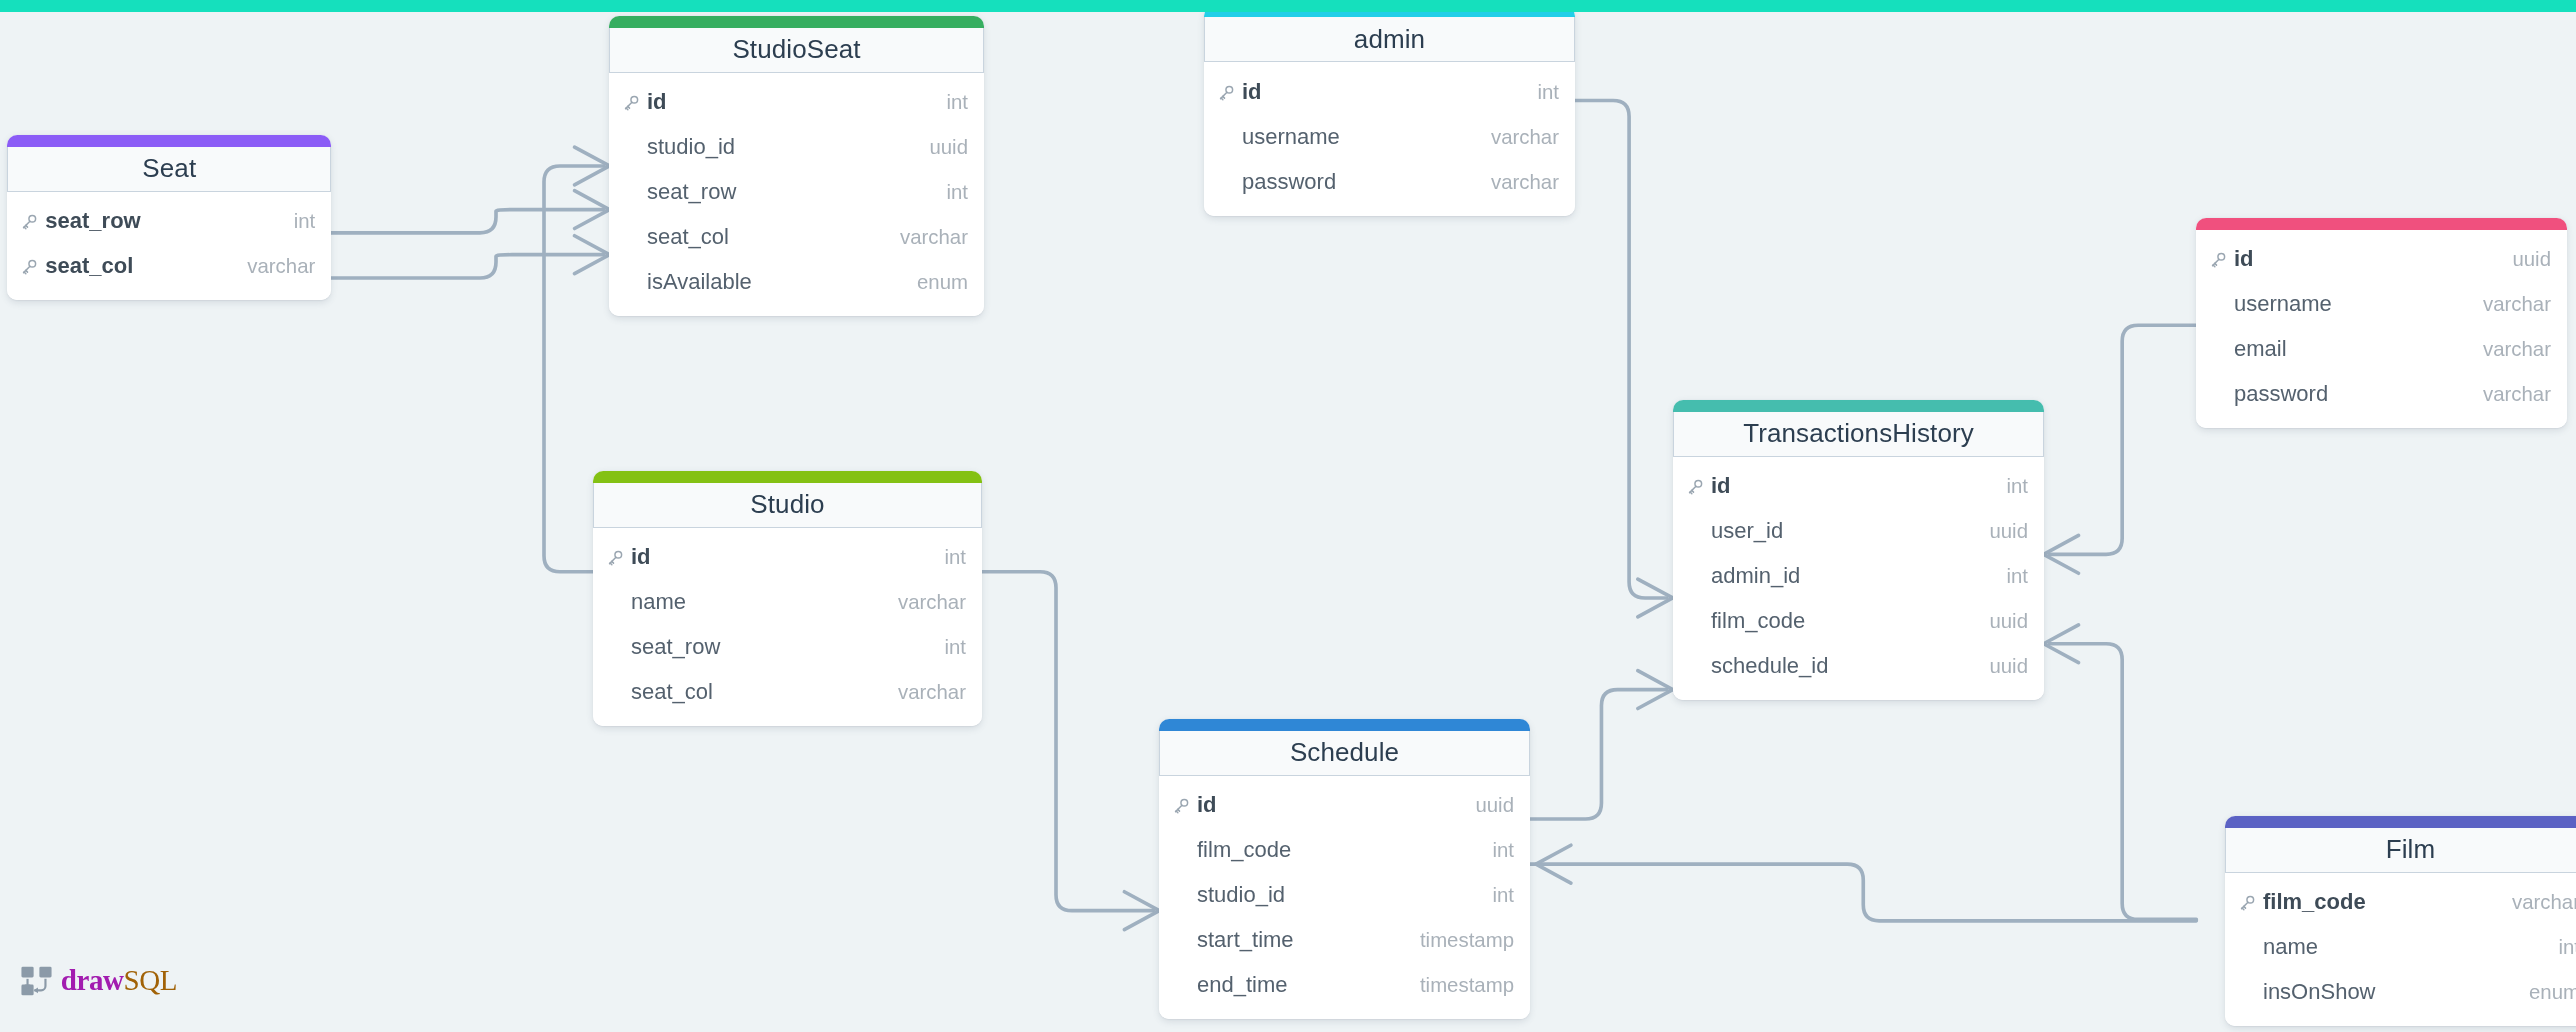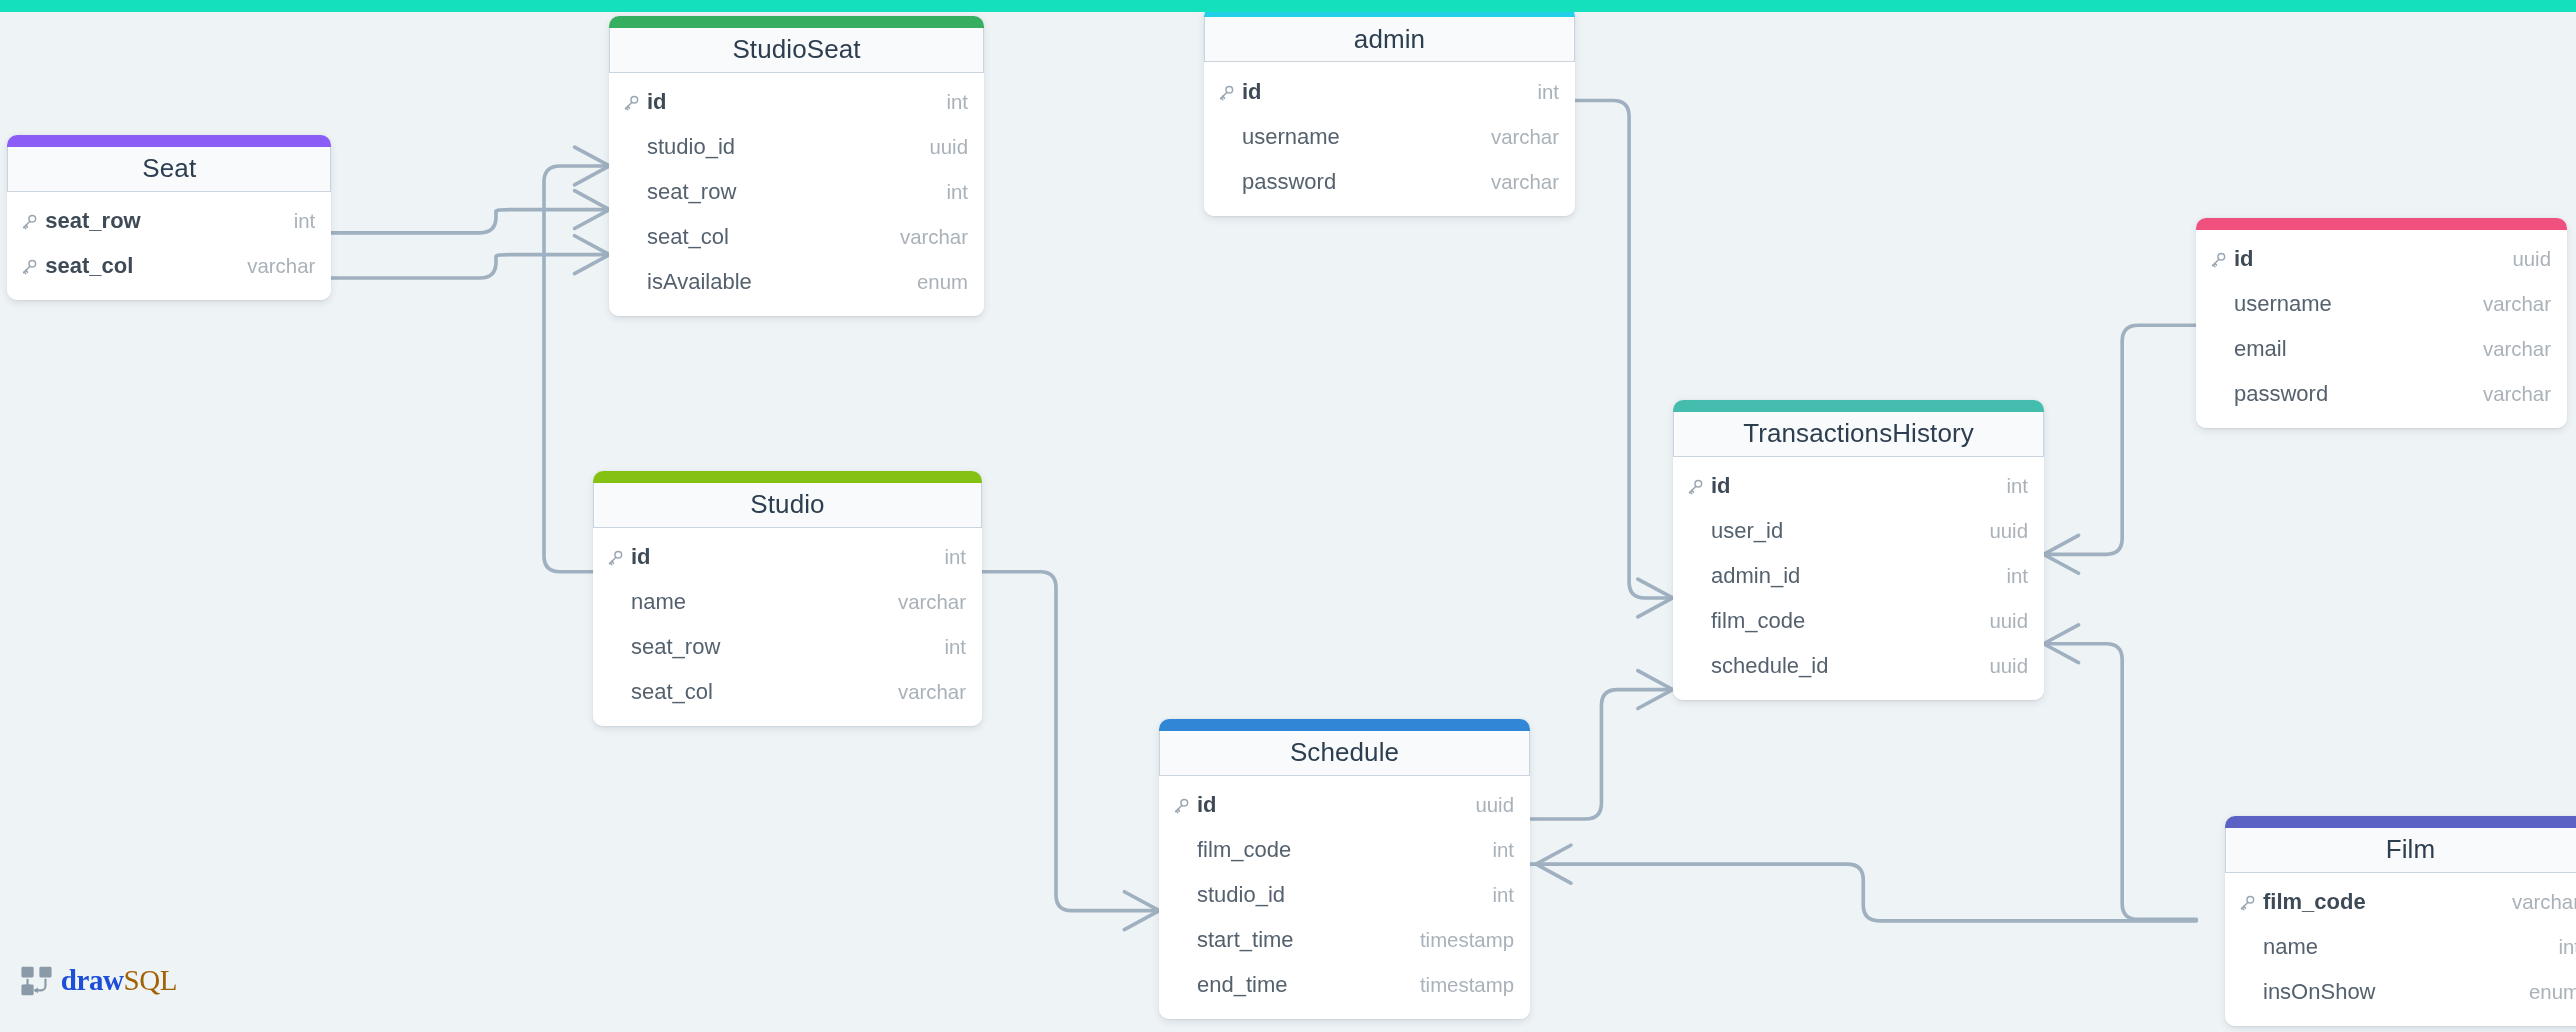--- a/index.html
+++ b/index.html
@@ -124,21 +124,21 @@
     display: flex;
     align-items: center;
     z-index: 30;
   }
   #watermark .wm-text {
     font-size: 29px;
     letter-spacing: -0.4px;
     color: #8b9aa8;
     font-family: "Liberation Serif", serif;
   }
-  #watermark .wm-draw { font-weight: bold; color: #1d4ed8; }
+  #watermark .wm-draw { font-weight: bold; color: #a21caf; }
   #watermark .wm-sql  { font-weight: normal; color: #a16207; }
   #watermark svg { margin-right: 7.3px; display:block; }
 </style>
 </head>
 <body>
 
 <div id="canvas" style="background: rgb(238, 243, 245);">
 
   <div id="top-bar" style="background: rgb(21, 224, 189);"></div>
 

